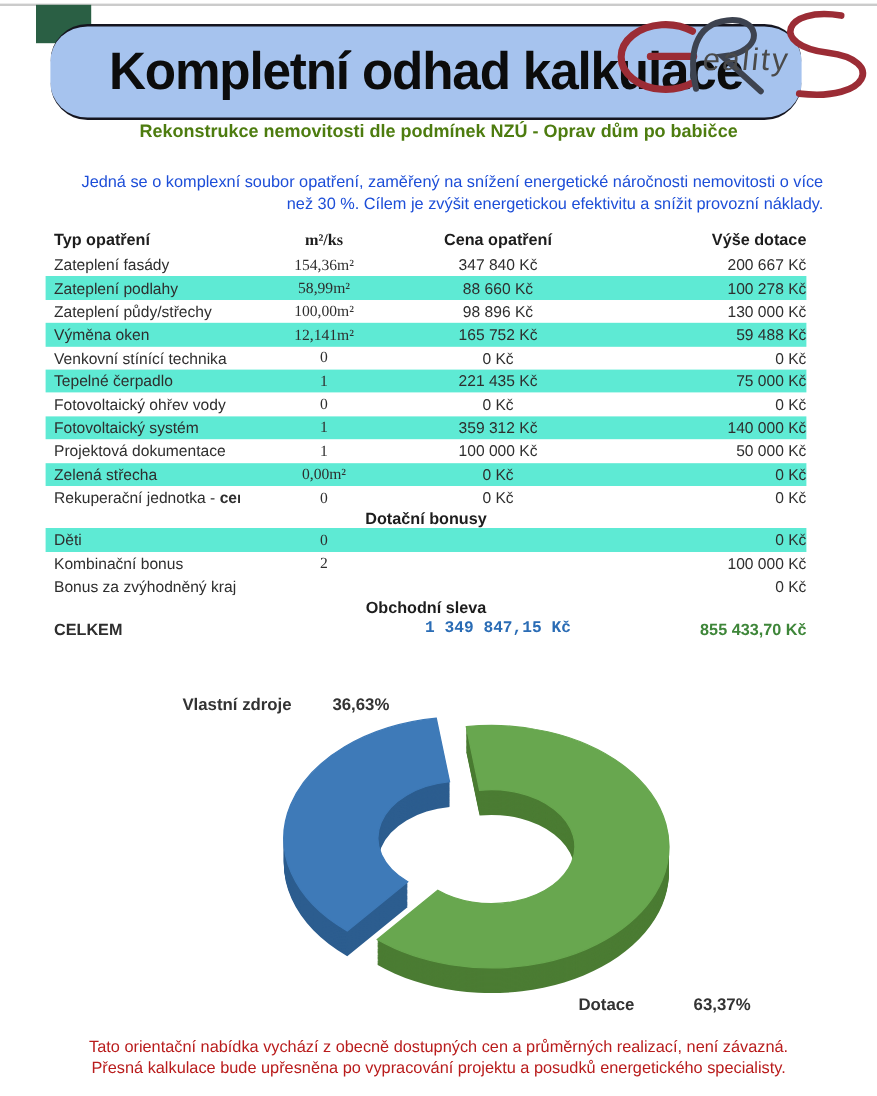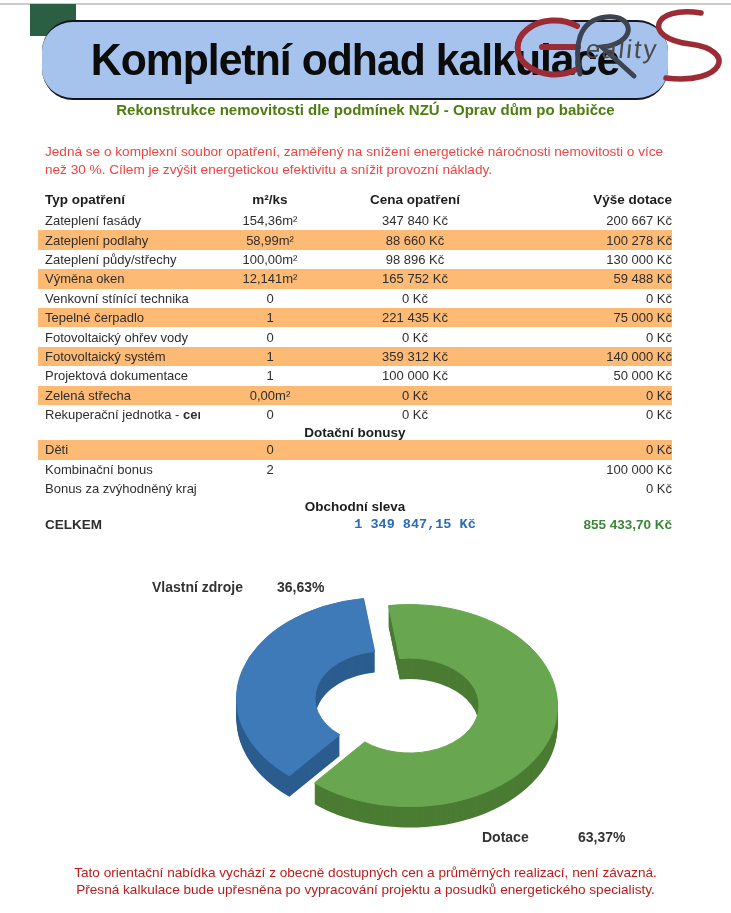--- a/index.html
+++ b/index.html
@@ -6,35 +6,35 @@
   .page{position:relative;width:731px;height:913px;background:#ffffff;overflow:hidden;
         font-family:"Liberation Sans","DejaVu Sans",sans-serif;color:#2e2e2e;}
   .top-rule{position:absolute;left:0;top:3px;width:731px;height:2px;background:#cbcbcb;}
   .corner-box{position:absolute;left:30px;top:4px;width:46px;height:32px;}
   .header-box{position:absolute;left:42px;top:20px;width:626px;height:76px;
               border-top:2px solid #15151f;border-bottom:2px solid #15151f;}
   .title{position:absolute;left:0;top:0;width:100%;height:76px;line-height:76px;text-align:center;
          font-size:44px;font-weight:bold;letter-spacing:-1px;color:#0c0c0c;transform:scaleX(.97);}
   .subtitle{position:absolute;left:0;top:101px;width:731px;text-align:center;
             font-size:15px;font-weight:bold;color:#4d7c0f;}
-  .intro{position:absolute;left:45px;top:143px;width:641px;text-align:left;
-         font-size:13.6px;line-height:17.5px;color:#ef4444;}
+  .intro{position:absolute;left:45px;top:143px;width:641px;text-align:right;
+         font-size:13.6px;line-height:17.5px;color:#1d4ed8;}
   
   .logo{position:absolute;left:495px;top:0px;width:236px;height:92px;}
   
   .calc-table{position:absolute;left:38px;top:188px;width:634px;font-size:13px;}
   .t-row{display:flex;align-items:center;height:19.4px;}
-  .t-row.shaded{background:#fdba74;}
+  .t-row.shaded{background:#5eead4;}
   .t-row.head{height:23px;font-weight:bold;font-size:13.5px;color:#1d1d1d;}
   .t-row.t-sec{height:16px;justify-content:center;font-weight:bold;font-size:13.5px;color:#1d1d1d;}
   .t-row.tall{height:21px;font-size:13.5px;}
   .t-row.bold .cell{font-weight:bold;}
   .cell{overflow:hidden;white-space:nowrap;}
   .c1{width:162px;text-align:left;padding-left:7px;box-sizing:border-box;}
-  .c2{width:140px;text-align:center;}
+  .c2{width:140px;text-align:center;font-family:Liberation Serif, serif;}
   .c3{width:150px;text-align:center;}
   .c4{width:182px;text-align:right;}
   .green{color:#3e8639;font-weight:bold;}
   .blue{color:#2a6cb5;font-weight:bold;font-family:Liberation Mono, monospace;}
   
   .chart-svg{position:absolute;left:170px;top:568px;width:480px;height:292px;}
   .chart-label{position:absolute;font-size:14px;font-weight:bold;color:#333;}
   .lbl-own{left:152px;top:579px;}
   .lbl-own-pct{left:277px;top:579px;}
   .lbl-dot{left:448px;top:829px;margin-left:34px;}

